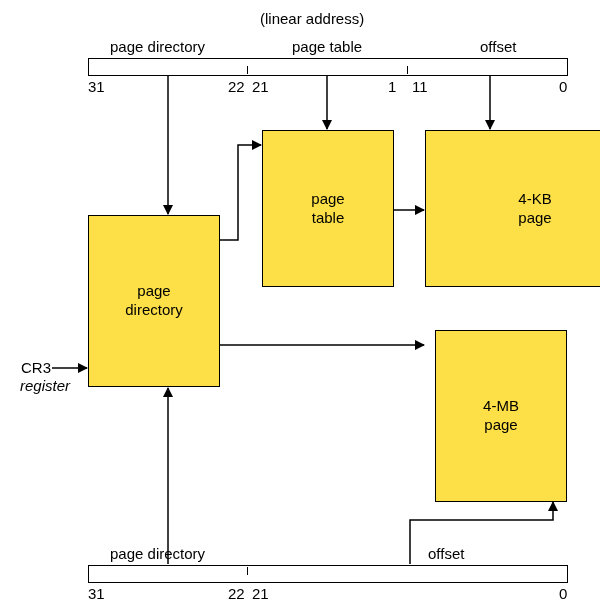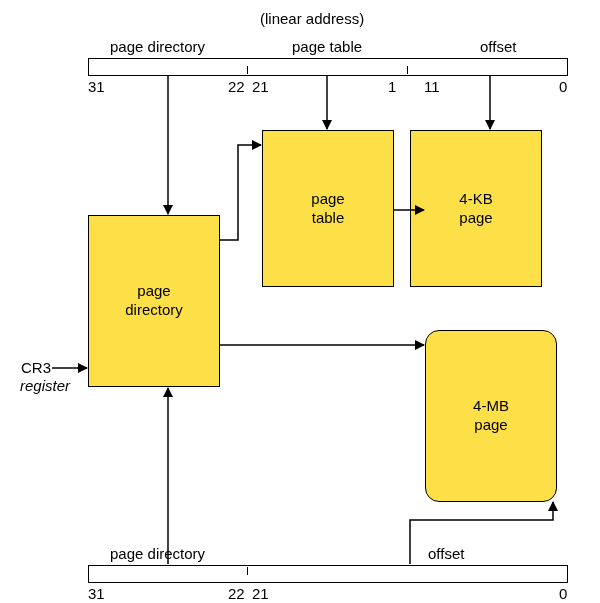--- a/index.html
+++ b/index.html
@@ -23,32 +23,32 @@
   <div class="tick" style="left:407px;top:66px;height:8px;"></div>
 
   <div class="label" style="left:110px;top:38px;">page directory</div>
   <div class="label" style="left:292px;top:38px;">page table</div>
   <div class="label" style="left:480px;top:38px;">offset</div>
 
   <div class="label" style="left:88px;top:78px;">31</div>
   <div class="label" style="left:228px;top:78px;">22</div>
   <div class="label" style="left:252px;top:78px;">21</div>
   <div class="label" style="left:388px;top:78px;">1</div>
-  <div class="label" style="left:412px;top:78px;margin-left:12px;">11</div>
+  <div class="label" style="left:412px;top:78px;">11</div>
   <div class="label" style="left:559px;top:78px;">0</div>
 
   <div class="box" style="left:88px;top:215px;width:130px;height:170px;white-space:pre;">page
 directory</div>
   <div class="box" style="left:262px;top:130px;width:130px;height:155px;white-space:pre;">page
 table</div>
-  <div class="box" style="left:410px;top:130px;width:130px;height:155px;">
+  <div class="box" style="left:425px;top:130px;width:130px;height:155px;padding-left:44px;">
      <span style="white-space:pre;">4-KB
 page</span>
   </div>
-  <div class="box" style="left:425px;top:330px;width:130px;height:170px;border-radius:14px;">
+  <div class="box" style="left:435px;top:330px;width:130px;height:170px;">
      <span style="white-space:pre;">4-MB
 page</span>
   </div>
 
   <div class="label" style="left:21px;top:359px;">CR3</div>
   <div class="label" style="left:20px;top:377px;font-style:italic;">register</div>
 
   <div style="position:absolute;left:88px;top:565px;width:478px;height:16px;border:1.5px solid #000;"></div>
   <div class="tick" style="left:247px;top:567px;height:8px;"></div>
 

